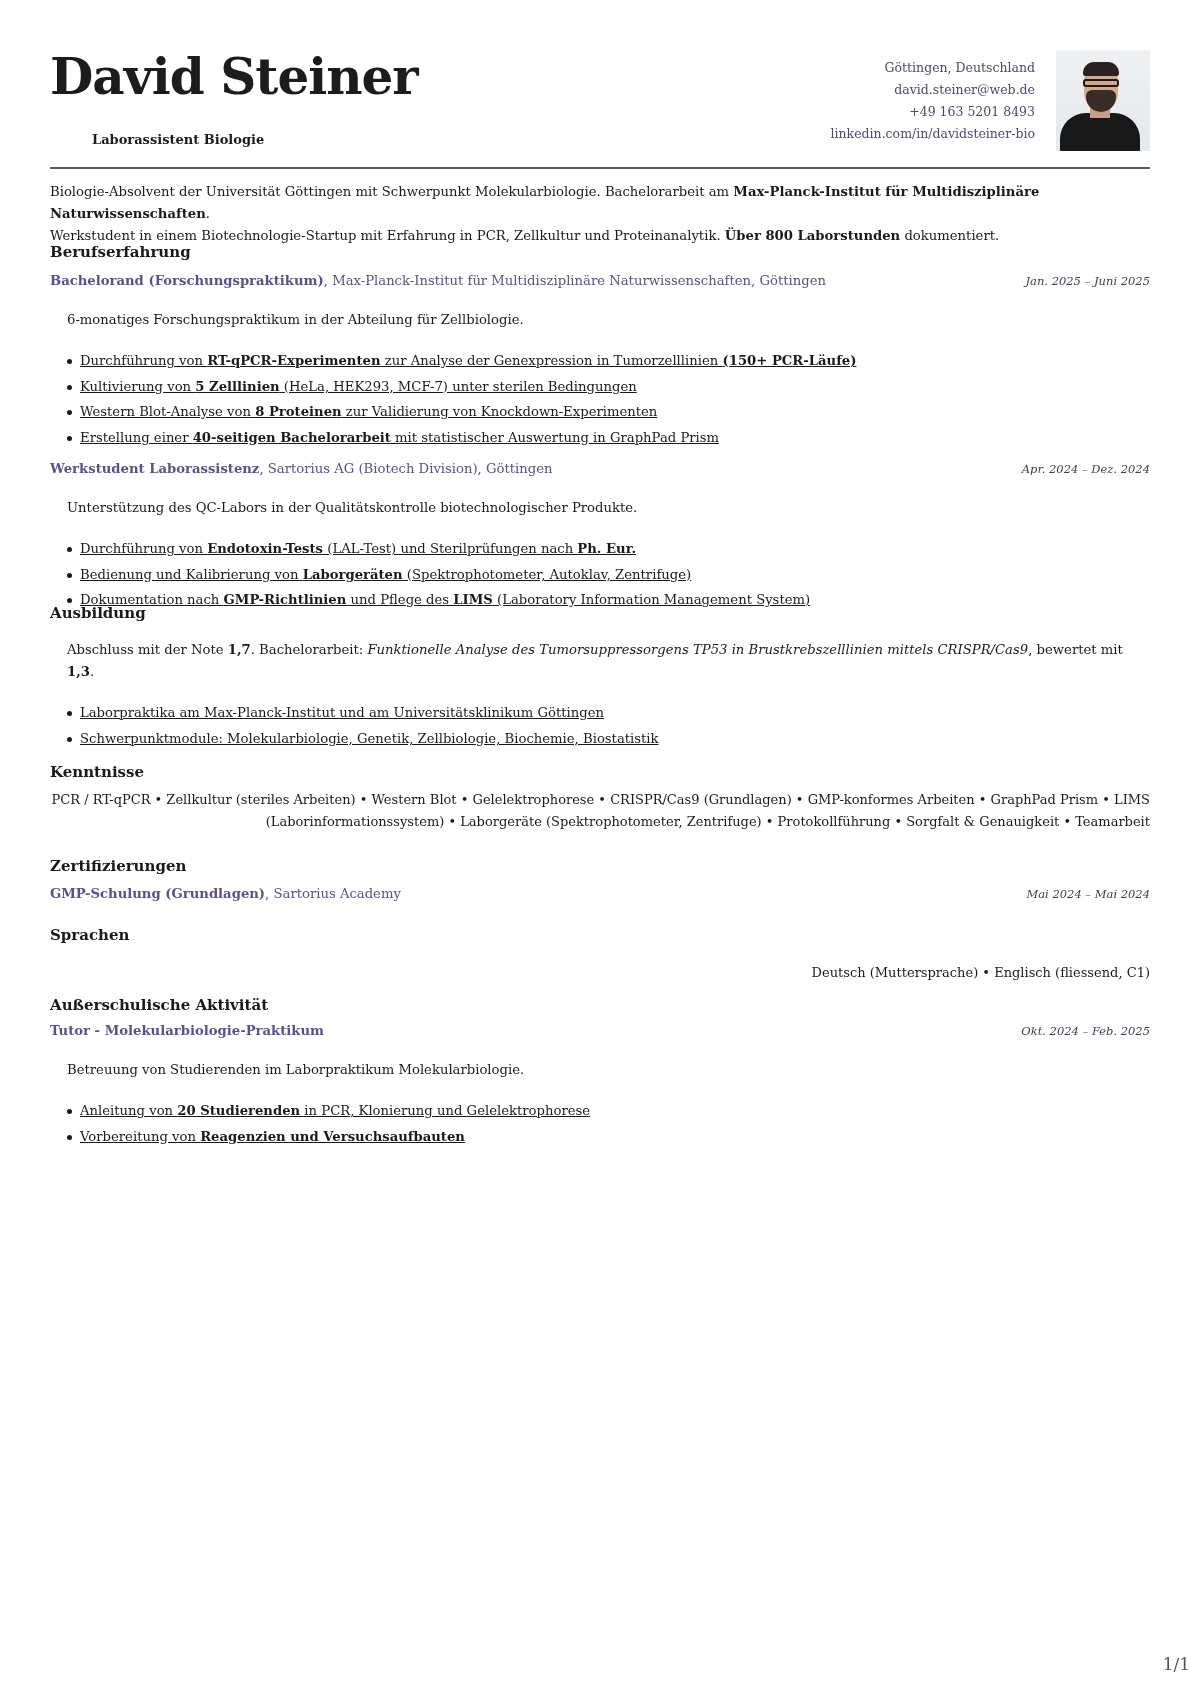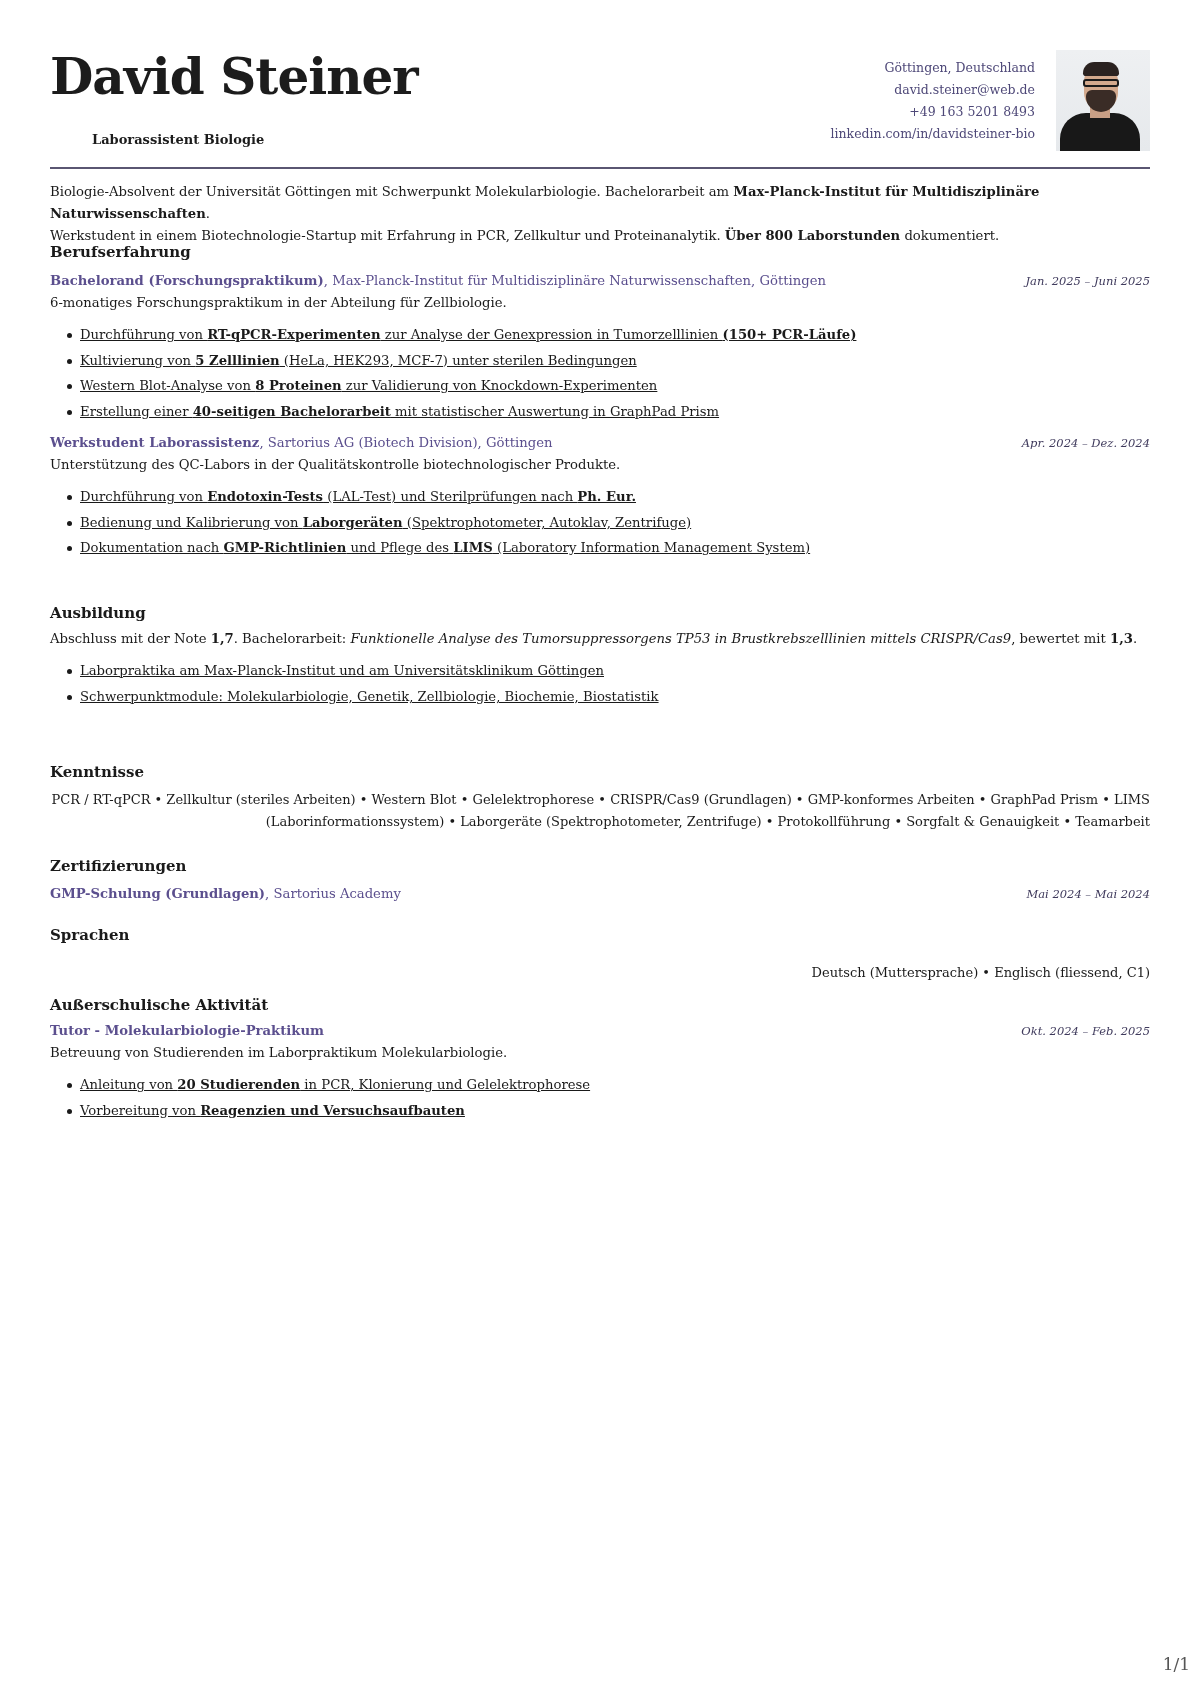--- a/index.html
+++ b/index.html
@@ -48,21 +48,21 @@
 
   .section { position: absolute; left: 0; width: 1100px; }
   .sec-title { font-size: 15px; font-weight: bold; margin: 0; color: #1a1a1a; }
 
   .entry-head { position: relative; height: 22px; font-size: 13.2px; line-height: 22px; }
   .entry-head .role { font-weight: bold; color: #5b4f8e; }
   .entry-head .org { color: #5b4f8e; }
   .entry-head .dates {
     position: absolute; right: 0; top: 0; font-style: italic; font-size: 11.5px; color: #3f3a5c;
   }
-  .desc { font-size: 13.2px; line-height: 22px; margin: 0; }
+  .desc { font-size: 13.2px; line-height: 22px; margin: 17px; }
   ul { margin: 8px 0 0 0; padding-left: 30px; text-decoration: underline; }
   li { font-size: 13.2px; line-height: 25.5px; list-style: none; position: relative; }
   li::before {
     content: ""; position: absolute; left: -13px; top: 11px;
     width: 5px; height: 5px; border-radius: 50%; background: #1a1a1a;
   }
   .plain { font-size: 13px; line-height: 22px; text-align: right; }
   .footer {
     position: absolute; left: 0; width: 1190px; top: 1654px; text-align: right;
     font-size: 17px; color: #555;

